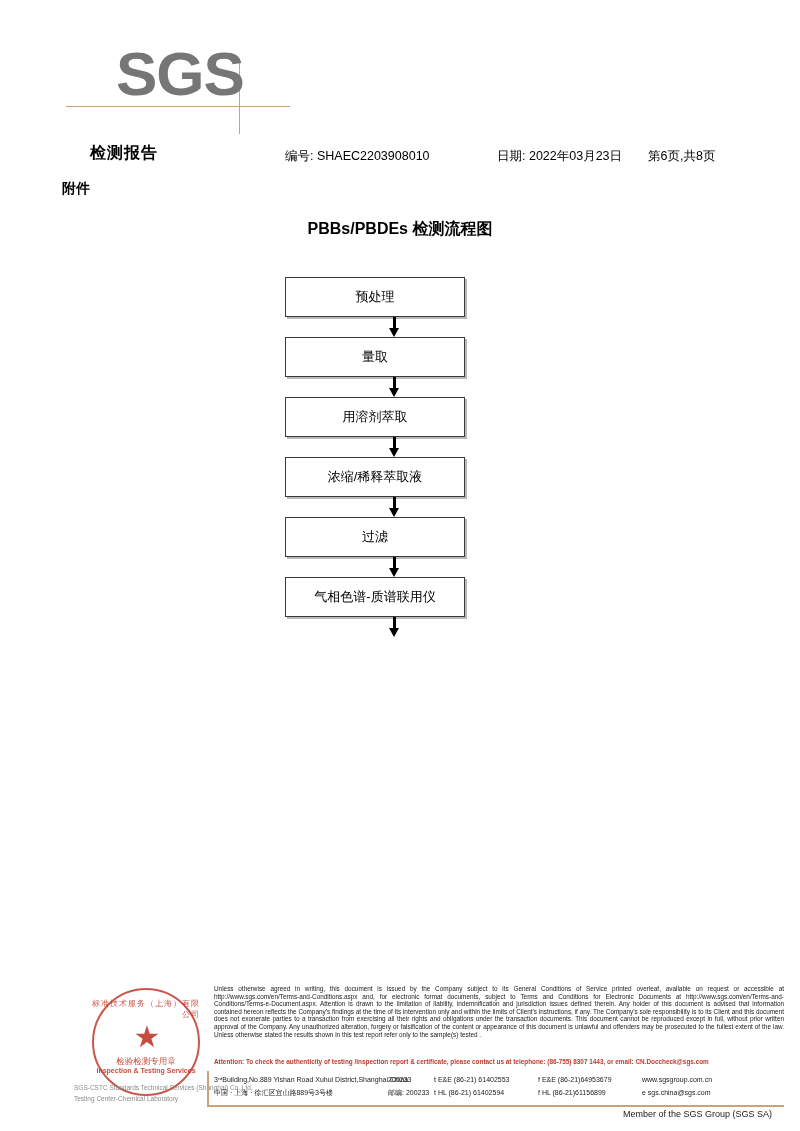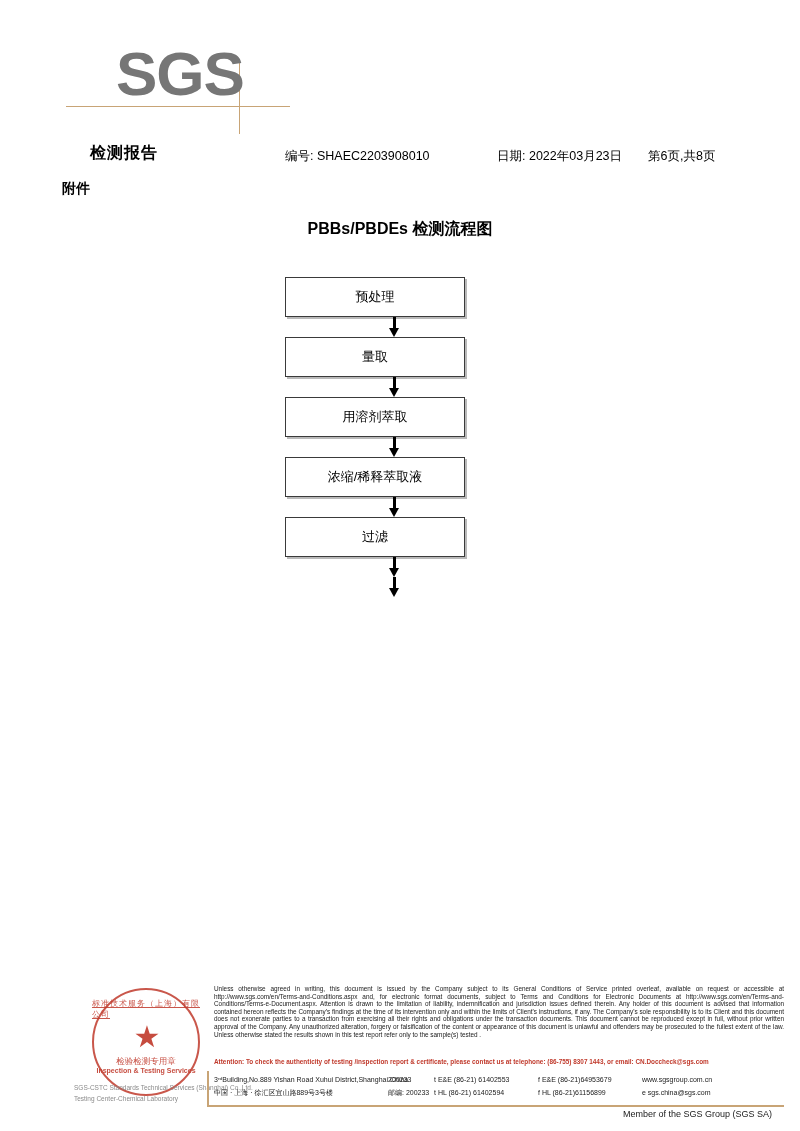--- a/index.html
+++ b/index.html
@@ -188,26 +188,25 @@
     font-size: 30px;
     line-height: 30px;
     text-align: center;
     opacity: .9;
   }
   .stamp-arc-top {
     position: absolute;
     left: 8px;
     top: 14px;
     width: 108px;
-    text-align: left;
+    text-align: right;
     font-size: 8px;
     color: #c0392b;
     opacity: .85;
     letter-spacing: 1px;
-    text-decoration: underline;
   }
   .stamp-cn {
     position: absolute;
     left: 8px;
     top: 72px;
     width: 108px;
     text-align: center;
     font-size: 8.5px;
     color: #c0392b;
     opacity: .9;
@@ -361,20 +360,23 @@
     </div>
 
     <div class="flow-row">
       <div class="flow-box">过滤</div>
     </div>
     <div class="flow-arrow">
       <div class="shaft"></div>
       <div class="head"></div>
     </div>
 
+    <div class="flow-row">
+      <div class="flow-box">气相色谱-质谱联用仪</div>
+    </div>
     <div class="flow-arrow">
       <div class="shaft"></div>
       <div class="head"></div>
     </div>
 
   </div>
 
   <div class="footer">
 
     <div class="stamp">

